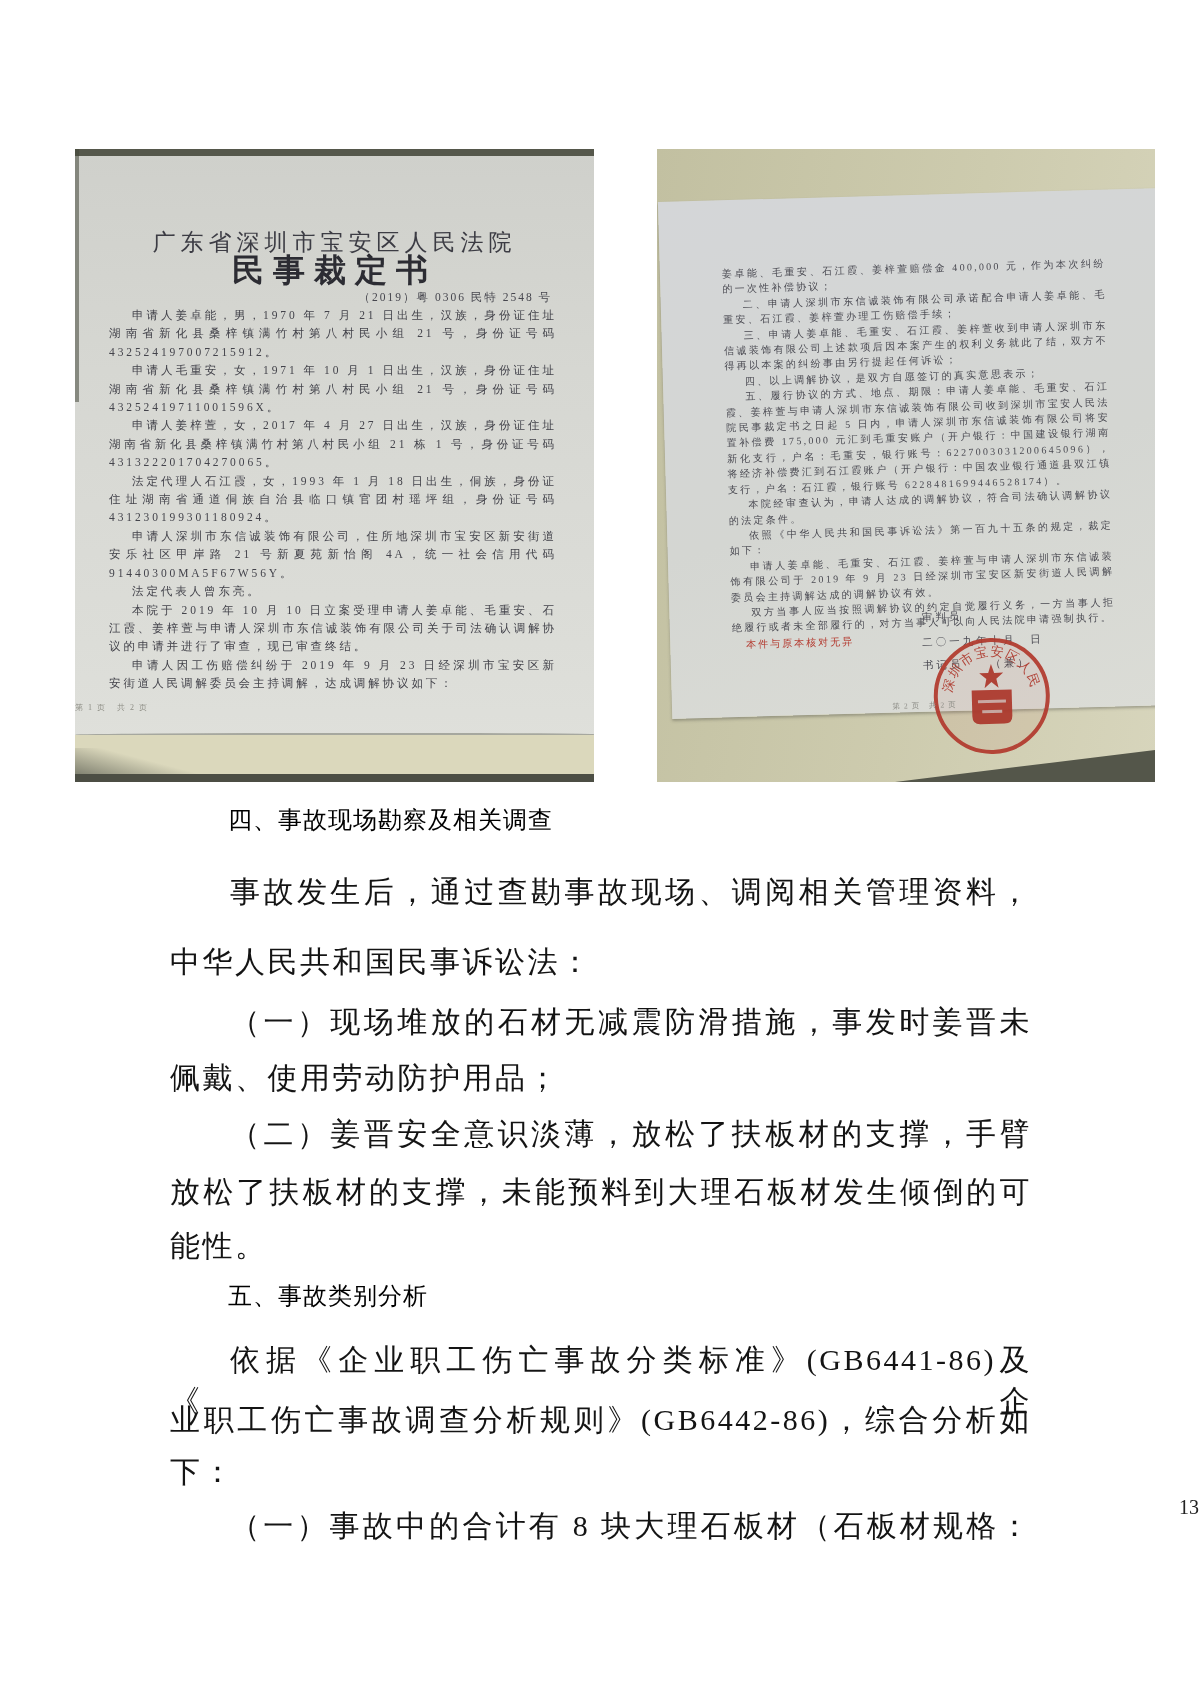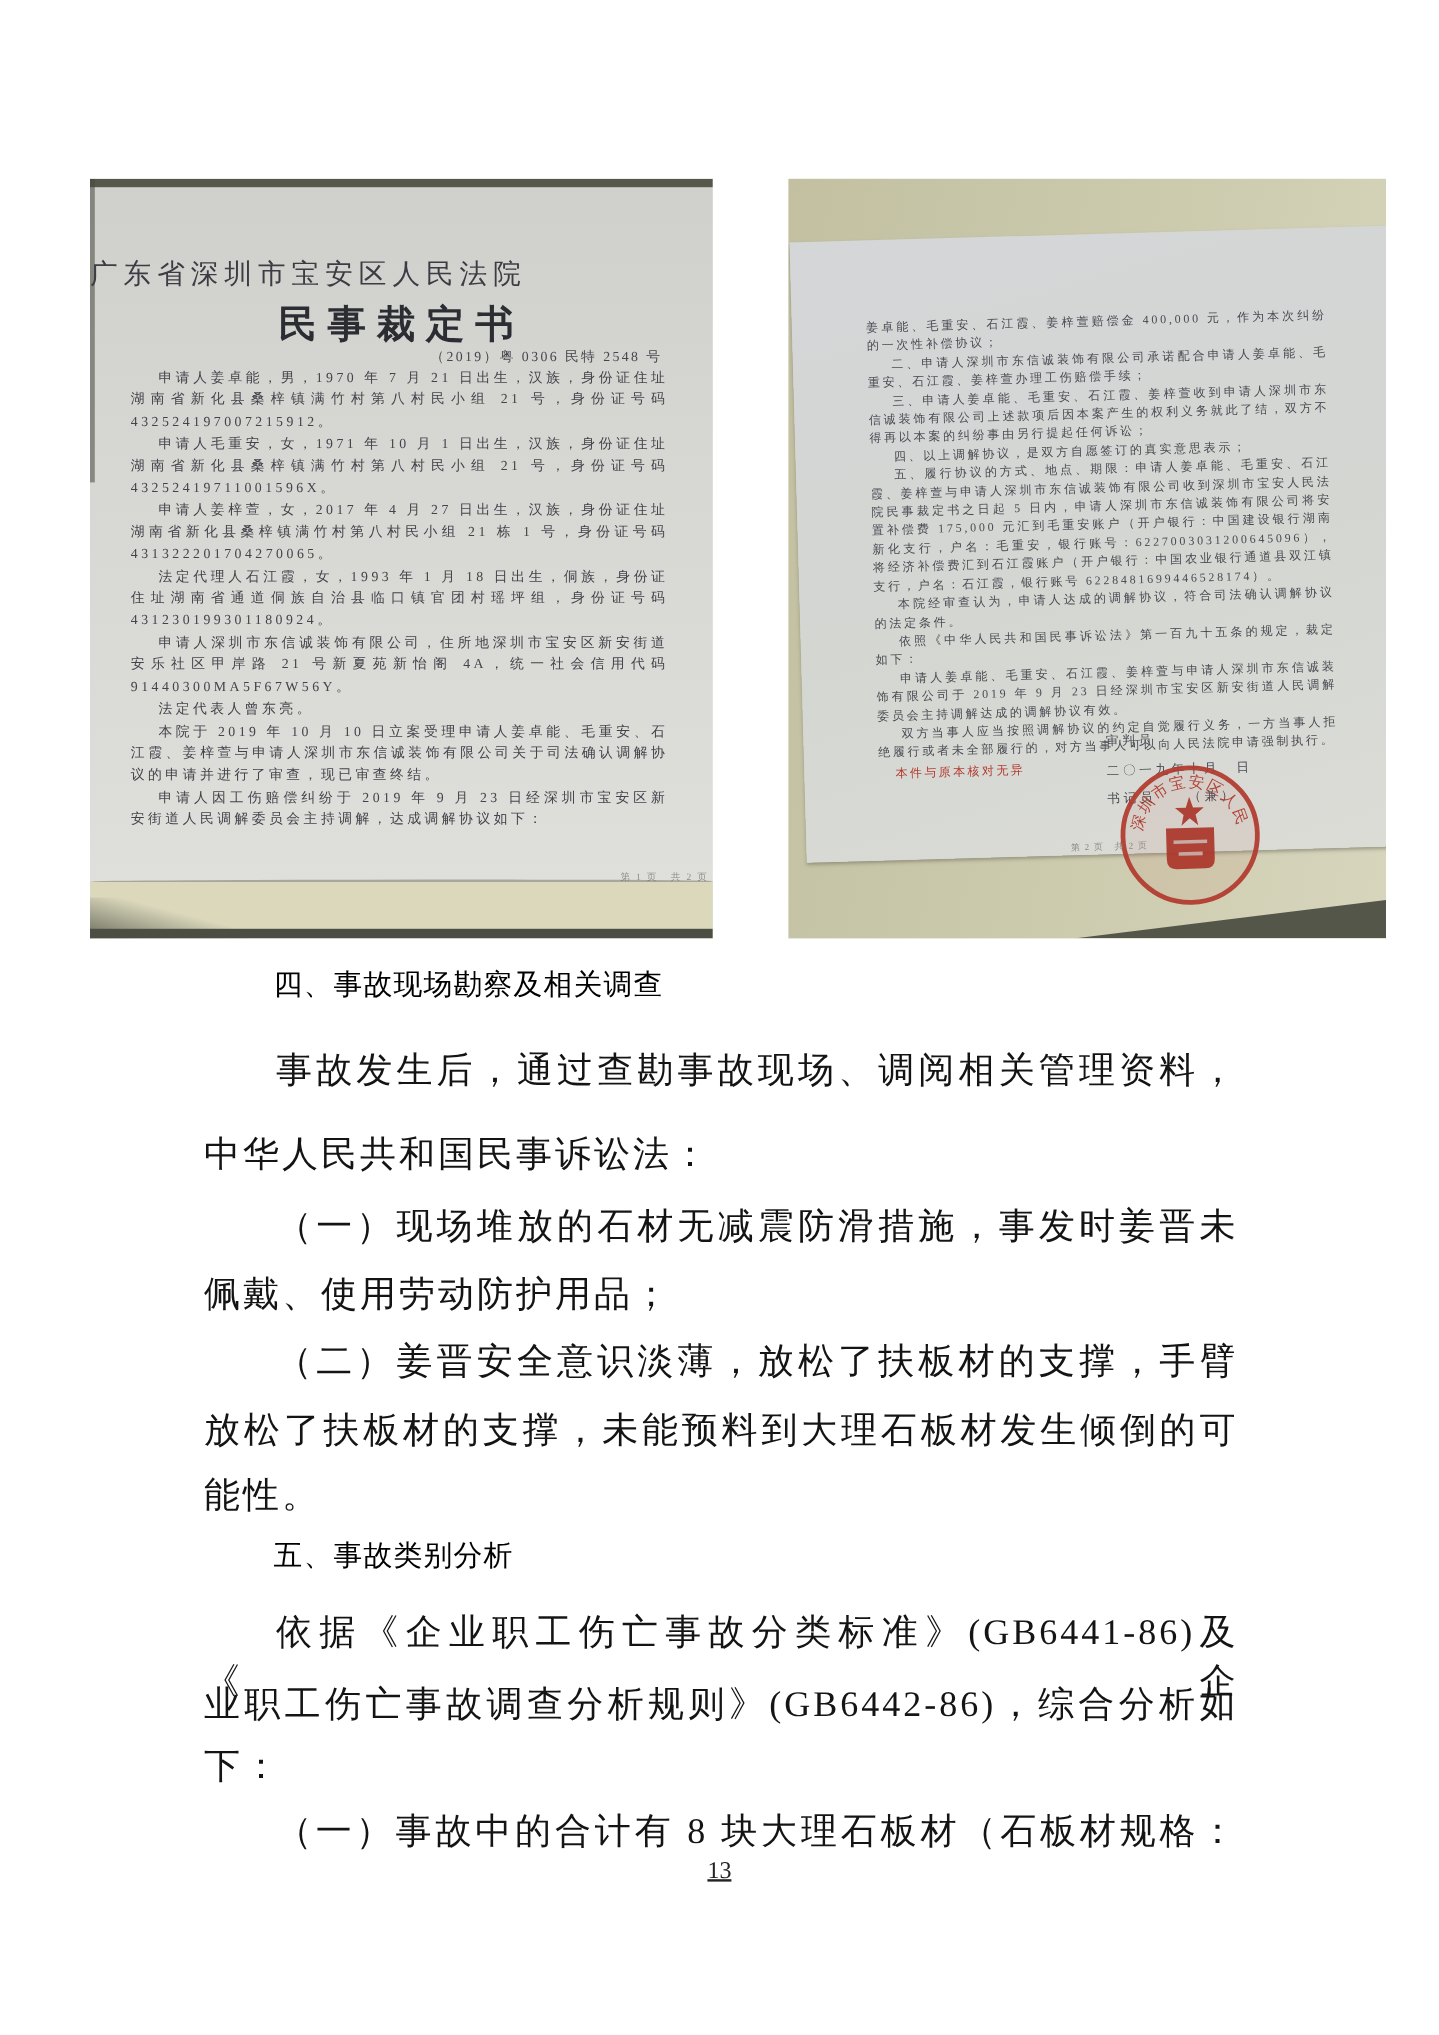--- a/index.html
+++ b/index.html
@@ -12,29 +12,29 @@
   #photo-left{left:75px;top:149px;width:519px;height:633px;
     background:linear-gradient(180deg,#cfd0cb 0%,#d6d7d2 35%,#dcddd8 78%,#e0e1dc 100%);}
   #photo-left .top-band{position:absolute;top:0;left:0;right:0;height:7px;background:#55574b;}
   #photo-left .left-edge{position:absolute;top:0;left:0;width:4px;height:40%;background:rgba(70,72,60,.55);}
   #photo-left .paper-edge{position:absolute;left:0;right:0;top:584px;height:3px;
     background:rgba(110,112,100,.5);border-radius:60% 40% 50% 50%;}
   #photo-left .table-band{position:absolute;left:0;right:0;top:586px;height:47px;background:#dbd8bc;}
   #photo-left .corner-dark{position:absolute;bottom:0;left:0;width:130px;height:34px;
     background:linear-gradient(to top right,#6b6d5f 0%,rgba(107,109,95,0) 60%);}
   #photo-left .bottom-dark{position:absolute;bottom:0;left:0;right:0;height:8px;background:#4c4e44;}
-  .doc-court{position:absolute;top:64px;left:0;width:100%;text-align:left;
+  .doc-court{position:absolute;top:78px;left:0;width:100%;text-align:center;
     font-size:23px;letter-spacing:5px;color:#3c3c44;}
   .doc-title{position:absolute;top:100px;left:0;width:100%;text-align:center;
     font-size:32px;font-weight:700;letter-spacing:9px;color:#2c2c33;}
   .doc-caseno{position:absolute;top:141px;right:42px;font-size:11.5px;letter-spacing:2px;color:#46464e;}
   .doc-body{position:absolute;top:157px;left:34px;width:448px;
     font-size:11.5px;line-height:18.4px;letter-spacing:2.9px;color:#43434b;text-align:justify;}
   .doc-body p{margin:0;text-indent:2em;}
-  .doc-footer{position:absolute;top:576px;left:0;width:100%;text-align:right;
+  .doc-footer{position:absolute;top:553px;left:0;width:100%;text-align:left;
     font-size:8px;letter-spacing:5px;color:#8e8e86;}
   
   #photo-right{left:657px;top:149px;width:498px;height:633px;
     background:linear-gradient(100deg,#c2c0a1 0%,#cdcbae 55%,#d7d5bc 100%);}
   #photo-right .paper{position:absolute;left:8px;top:46px;width:500px;height:517px;
     background:linear-gradient(165deg,#d4d6d8 0%,#d4d6d2 55%,#dbdcd6 100%);
     transform:rotate(-1.6deg);transform-origin:50% 50%;
     box-shadow:0 2px 3px rgba(90,92,80,.45);}
   .pr-body{position:absolute;left:62px;top:66px;width:384px;
     font-size:10px;line-height:15.4px;letter-spacing:2.3px;color:#4a4a52;text-align:justify;}
@@ -50,22 +50,22 @@
   .seal{position:absolute;left:258px;top:441px;width:124px;height:124px;opacity:.93;}
   #photo-right .wedge{position:absolute;left:238px;top:601px;width:260px;height:32px;
     background:#54564a;clip-path:polygon(0 100%,100% 0,100% 100%);}
   
   .h-sec{position:absolute;left:228px;font-family:"Liberation Sans",sans-serif;
     font-weight:400;font-size:24px;letter-spacing:1px;color:#000;white-space:nowrap;}
   .line{position:absolute;left:170px;width:862px;font-size:30px;letter-spacing:2.5px;
     color:#141414;white-space:nowrap;}
   .line.just{white-space:normal;text-align:justify;text-align-last:justify;}
   .line.ind{text-indent:2em;}
-  .pagenum{position:absolute;left:0;top:1548px;width:100%;text-align:center;
-    font-size:20px;color:#222;text-decoration:underline;}
+  .pagenum{position:absolute;left:0;top:1496px;width:100%;text-align:right;
+    font-size:20px;color:#222;}
 </style>
 </head>
 <body>
 
 <div class="photo" id="photo-left">
   <div class="top-band"></div>
   <div class="left-edge"></div>
   <div class="doc-court">广东省深圳市宝安区人民法院</div>
   <div class="doc-title">民事裁定书</div>
   <div class="doc-caseno">（2019）粤 0306 民特 2548 号</div>

